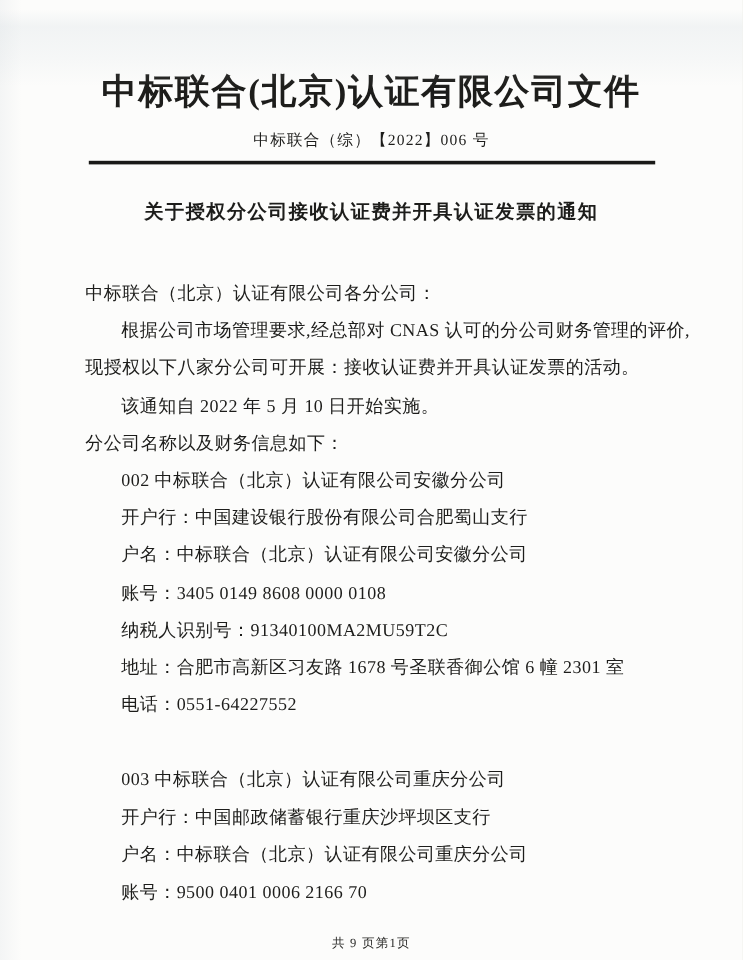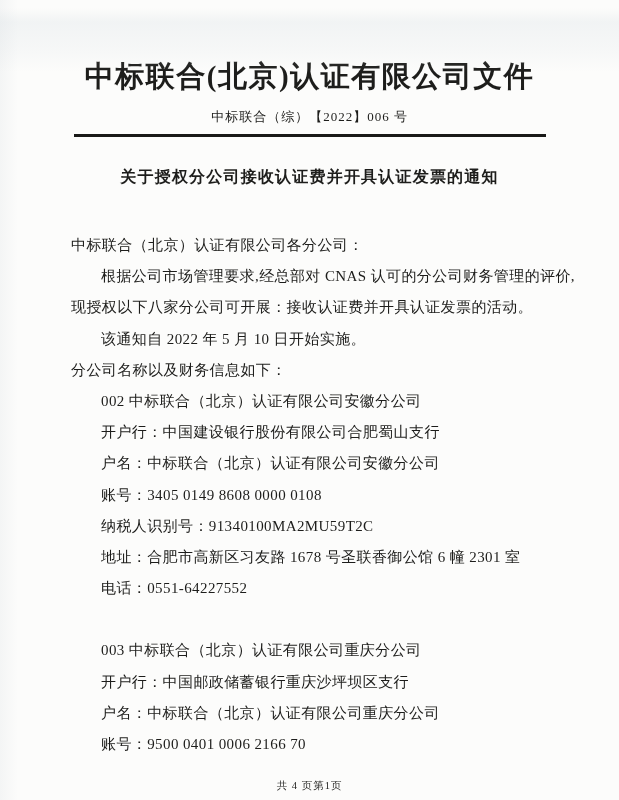--- a/index.html
+++ b/index.html
@@ -122,15 +122,15 @@
 
     <div>
       <div class="line indent">003 中标联合（北京）认证有限公司重庆分公司</div>
       <div class="line indent">开户行：中国邮政储蓄银行重庆沙坪坝区支行</div>
       <div class="line indent">户名：中标联合（北京）认证有限公司重庆分公司</div>
       <div class="line indent">账号：9500 0401 0006 2166 70</div>
     </div>
 
   </div>
 
-  <div class="page-footer">共 4 页第1页</div>
+  <div class="page-footer">共 9 页第1页</div>
 
 </div>
 
 </body></html>

